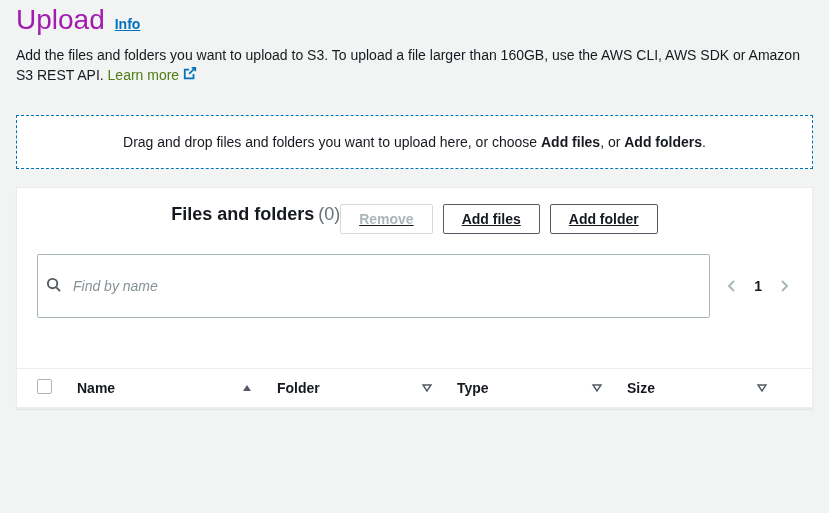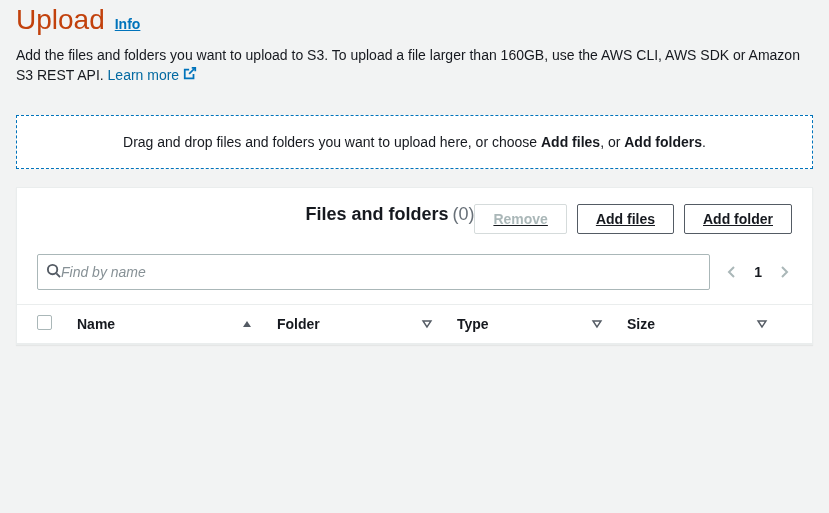--- a/index.html
+++ b/index.html
@@ -13,37 +13,37 @@
   }
   .header-row {
     display: flex;
     align-items: baseline;
     gap: 10px;
     padding: 4px 0 10px 0;
   }
   h1 {
     font-size: 28px;
     font-weight: 400;
-    color: #c2410c;
+    color: #a21caf;
   }
   .info-link {
     color: #0073bb;
     font-size: 14px;
     font-weight: 700;
     cursor: pointer;
     text-decoration: underline;
   }
   .description {
     font-size: 14px;
     color: #16191f;
     margin-bottom: 4px;
     line-height: 1.4;
   }
   .learn-more {
-    color: #0369a1;
+    color: #4d7c0f;
     cursor: pointer;
     display: inline-flex;
     align-items: center;
     gap: 4px;
   }
   .ext-icon {
     display: inline-block;
     color: #0073bb;
   }
   .dropzone {
@@ -56,21 +56,21 @@
     color: #16191f;
   }
   .panel {
     background: #fff;
     border: 1px solid #eaeded;
     box-shadow: 0 1px 1px rgba(0,0,0,0.05);
     margin-top: 18px;
   }
   .panel-header {
     display: flex;
-    justify-content: flex-end;
+    justify-content: center;
     align-items: flex-start;
     padding: 16px 20px 8px 20px;
   }
   .panel-title-wrap { }
   .panel-title {
     font-size: 18px;
     font-weight: 700;
     color: #16191f;
     display: inline;
   }
@@ -110,22 +110,22 @@
     align-items: center;
     gap: 14px;
     padding: 12px 20px 14px 20px;
   }
   .search-box {
     flex: 1;
     display: flex;
     align-items: center;
     border: 1px solid #aab7b8;
     border-radius: 2px;
-    padding: 8px 8px;
-    gap: 0;
+    padding: 22px 8px;
+    gap: 12px;
   }
   .search-box input {
     border: none;
     outline: none;
     flex: 1;
     font-size: 14px;
     font-style: italic;
     color: #687078;
     font-family: inherit;
   }
@@ -147,20 +147,21 @@
   .pager-num {
     font-weight: 700;
     font-size: 14px;
   }
   .table-header {
     display: flex;
     align-items: center;
     border-top: 1px solid #eaeded;
     border-bottom: 1px solid #eaeded;
     padding: 10px 20px;
+    margin-top: 36px;
   }
   .th-check { width: 40px; }
   .check {
     width: 15px;
     height: 15px;
     border: 1px solid #aab7b8;
     border-radius: 2px;
     display: inline-block;
     background: #fff;
   }

